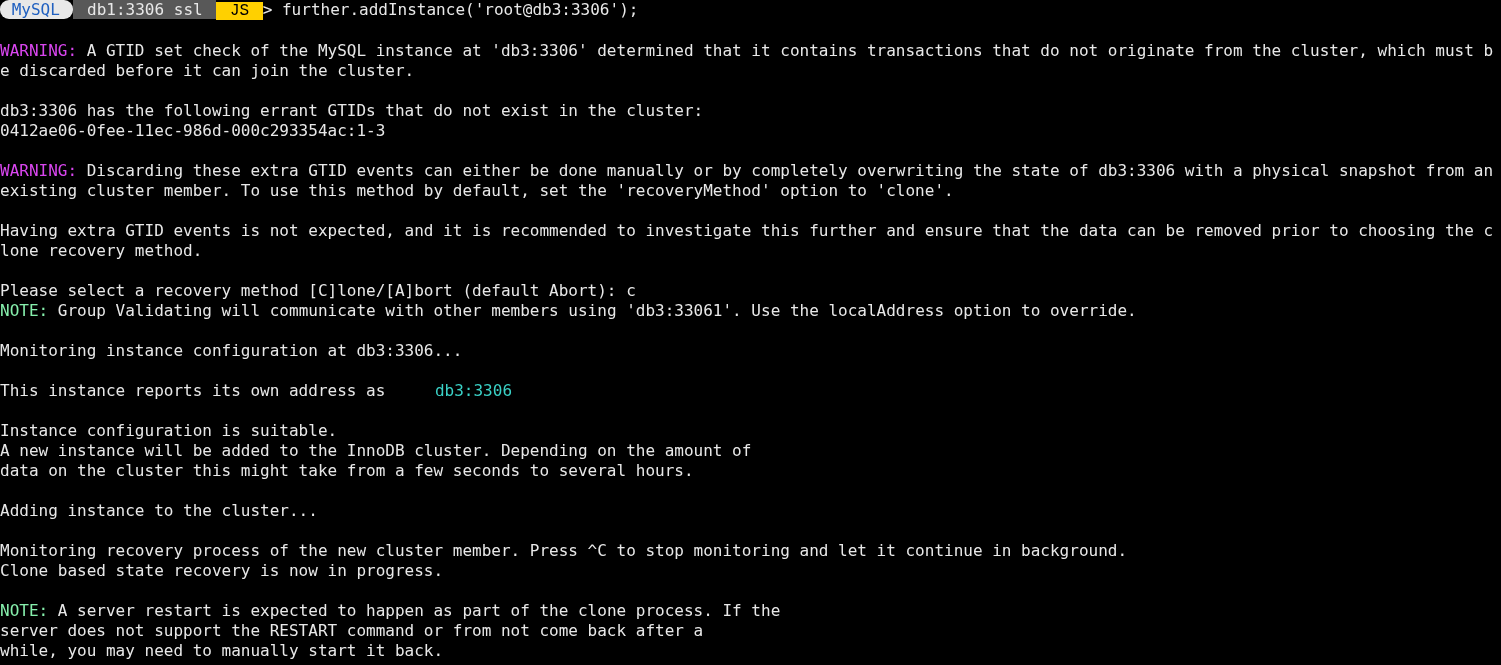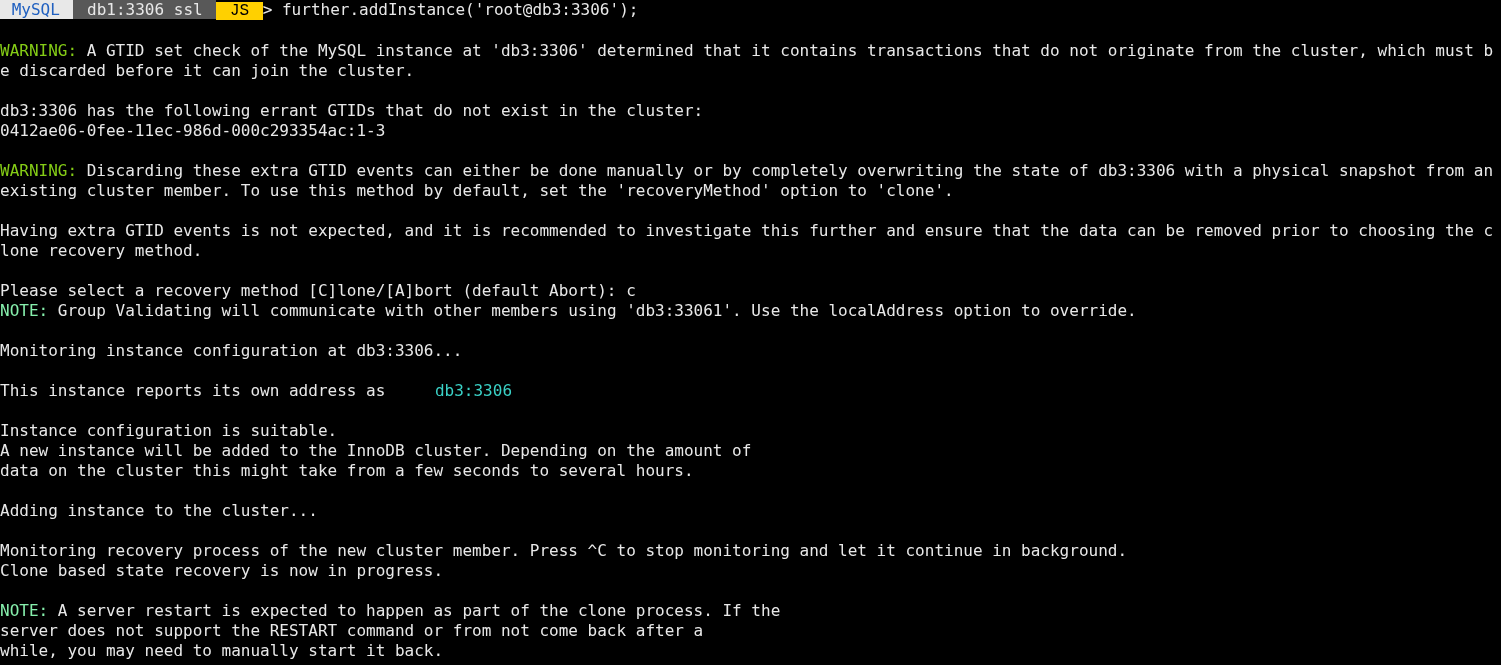--- a/index.html
+++ b/index.html
@@ -18,38 +18,39 @@
     white-space: pre-wrap;
     word-break: break-all;
   }
   .prompt-bar {
     display: inline;
   }
   .seg-mysql {
     background: #e8e8e8;
     color: #2060c0;
     padding: 0 4px 0 2px;
+    border-radius: 9px;
   }
   .seg-host {
     background: #585858;
     color: #e8e8e8;
     padding: 0 4px;
     text-align: right;
   }
   .seg-js {
     background: #ffd000;
     color: #000000;
     padding: 0 4px;
     font-family: Liberation Mono, monospace;
   }
   .seg-arrow {
     color: #e8e8e8;
   }
   .c-warn {
-    color: #84cc16;
+    color: #d946ef;
   }
   .c-note {
     color: #86efac;
   }
   .c-addr {
     color: #3ad1c6;
     margin-left: 40px;
   }
   .c-cmd {
     color: #e8e8e8;

